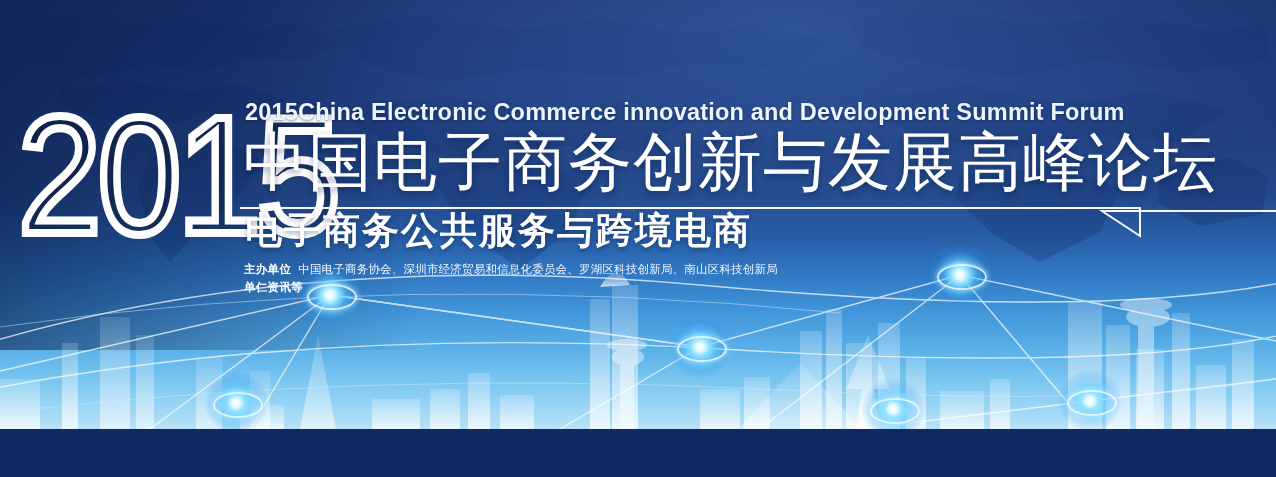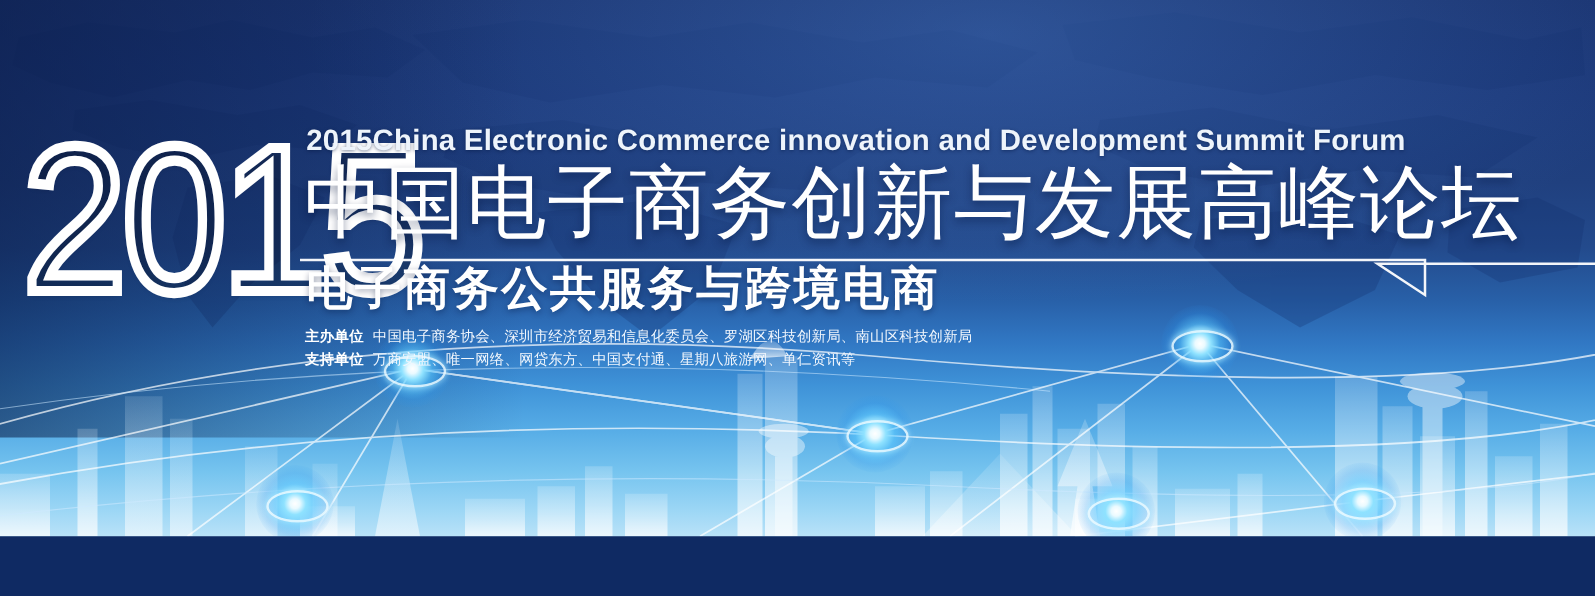--- a/index.html
+++ b/index.html
@@ -227,19 +227,18 @@
     </div>
 
     <div class="cn-sub">电子商务公共服务与跨境电商</div>
 
     <div class="orgs">
       <div class="org-row">
         <span class="org-label">主办单位</span>
         <span class="org-value">中国电子商务协会、深圳市经济贸易和信息化委员会、罗湖区科技创新局、南山区科技创新局</span>
       </div>
       <div class="org-row">
-        <span class="org-label">支持单位</span>
-        <span class="org-value">万商安盟、唯一网络、网贷东方、中国支付通、星期八旅游网、单仁资讯等</span>
+        <span class="org-label">单仁资讯等</span>
       </div>
     </div>
 
   </div>
 </div>
 
 </body></html>

